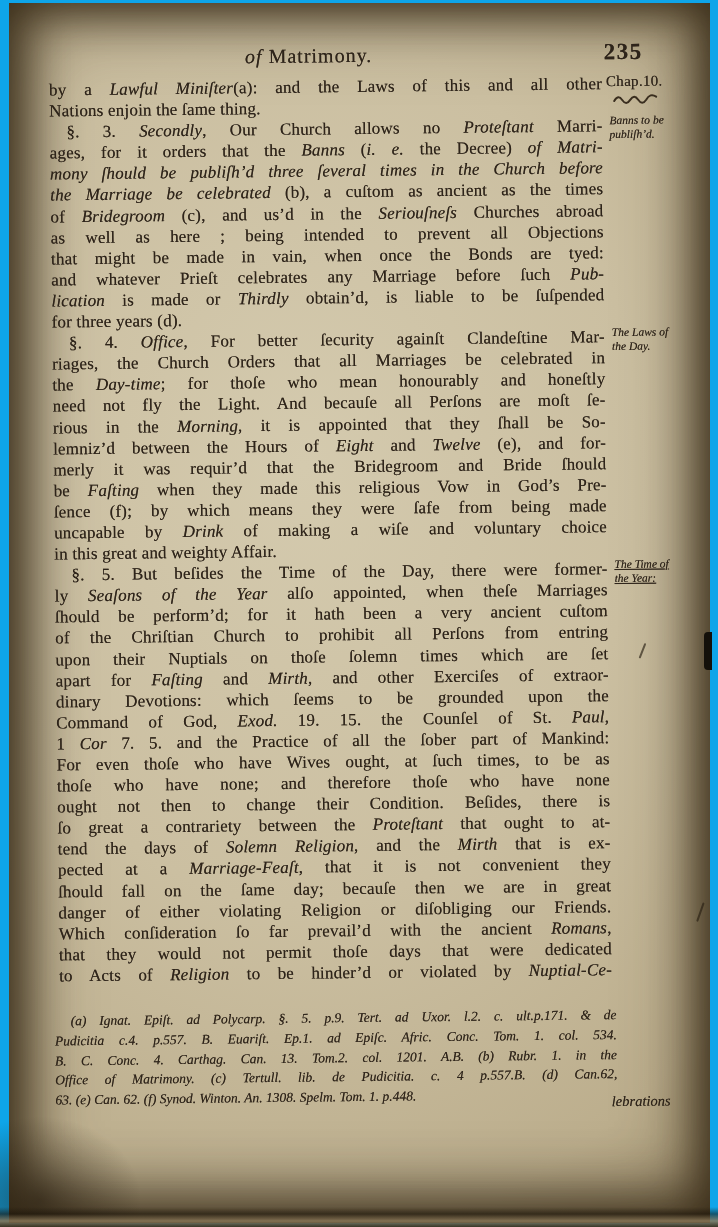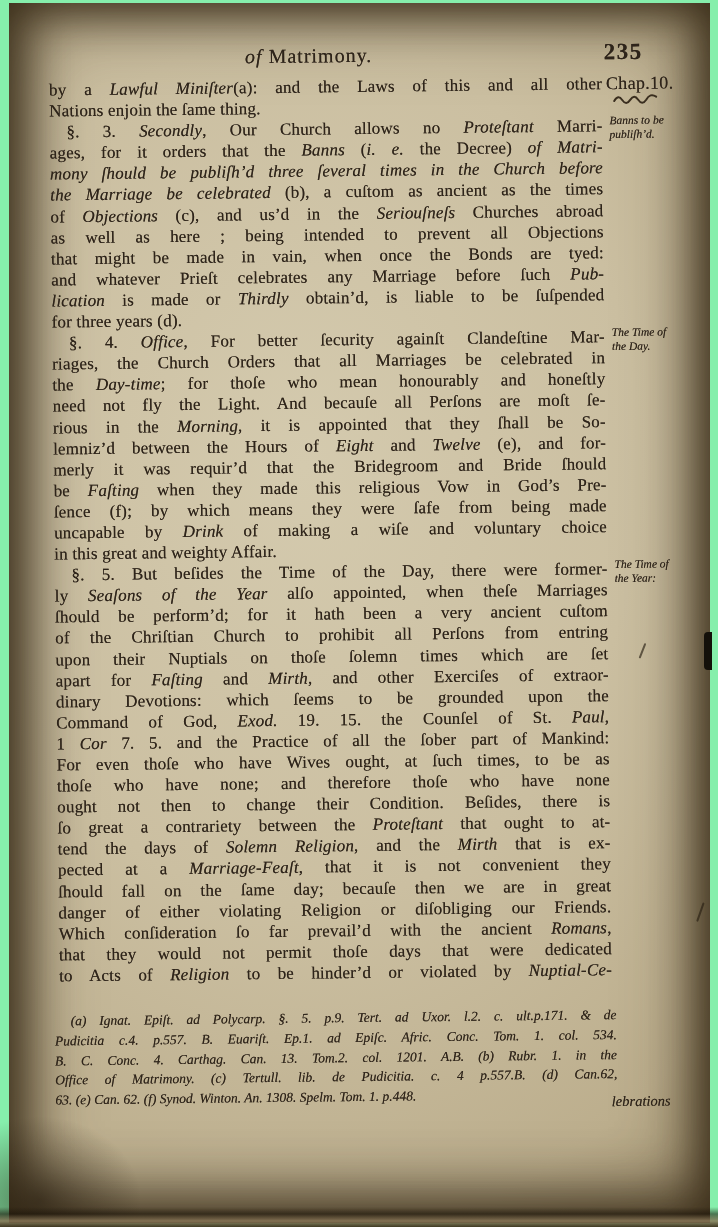--- a/index.html
+++ b/index.html
@@ -2,21 +2,21 @@
 <html style="--ink: #2e241a; --paper: #cbbfa1;"><head>
 <meta charset="utf-8">
 <style>
   * { margin:0; padding:0; box-sizing:border-box; }
   html,body { width:718px; height:1227px; }
   body {
     background:#0f0c08;
     font-family:"Liberation Serif","DejaVu Serif",serif;
     overflow:hidden;
   }
-  .photo { position:relative; width:718px; height:1227px; background:#86efac; }
+  .photo { position:relative; width:718px; height:1227px; background:#0ea5e9; }
 
   .paper {
     position:absolute; left:9px; top:3px; right:8px; bottom:4px;
     background:
       radial-gradient(ellipse 120% 90% at 42% 38%,
         #d4caae 0%, #cbbfa1 40%, #bcae8d 70%, #a1916f 90%, #857455 100%);
     box-shadow:
       inset 0 0 70px 18px rgba(62,48,26,0.55),
       inset 24px 0 48px -8px rgba(45,34,16,0.55),
       inset -18px 0 42px -8px rgba(45,34,16,0.50),
@@ -35,21 +35,21 @@
     text-align:center; font-size:20px; letter-spacing:1px;
     text-shadow:0 0 0.6px rgba(46,36,26,0.75);
   }
   .page-number {
     position:absolute; left:610px; top:42px; width:60px;
     font-size:23px; font-weight:bold; letter-spacing:1.5px;
     text-shadow:0 0 0.5px rgba(46,36,26,0.7);
   }
   .chapter-label {
     position:absolute; left:612px; top:76px;
-    font-size:18px; letter-spacing:0.3px;
+    font-size:15px; letter-spacing:0.3px;
     text-shadow:0 0 0.4px rgba(46,36,26,0.7);
   }
   .squiggle { position:absolute; left:618px; top:96px; }
 
   .body-text {
     position:absolute; left:55px; top:76px; width:553px;
     font-size:17px; line-height:21.1px; letter-spacing:0.2px;
     text-shadow:0 0 0.45px rgba(46,36,26,0.75);
   }
   .line { text-align:justify; text-align-last:justify; }
@@ -57,21 +57,21 @@
   .line.para-end { text-align-last:left; }
   .it { font-style:italic; }
 
   .margin-note {
     position:absolute; left:615px;
     font-size:11.5px; line-height:13.5px; font-style:italic;
     text-shadow:0 0 0.4px rgba(46,36,26,0.7);
   }
   .note-1 { top:117px; width:66px; }
   .note-2 { top:329px; width:60px; }
-  .note-3 { top:561px; width:60px; }
+  .note-3 { top:561px; width:60px;text-decoration:underline; }
 
   .footnotes {
     position:absolute; left:50px; top:1008px; width:562px;
     font-size:13.5px; line-height:19.8px; font-style:italic;
     text-shadow:0 0 0.4px rgba(46,36,26,0.7);
   }
   .fline { text-align:justify; text-align-last:justify; }
   .fline.indent { text-indent:16px; }
   .fline.para-end { text-align-last:left; }
 
@@ -120,21 +120,21 @@
       <path d="M2 8 q4 -7 8 -1 q4 6 8 0 q4 -6 8 0 q4 6 8 0 q4 -7 10 -3" fill="none" stroke="#3a2e1f" stroke-width="2" stroke-linecap="round"></path>
     </svg>
 
     <div class="body-text">
         <div class="line"><span>by a </span><span class="it">Lawful Miniſter</span><span>(a): and the Laws of this and all other</span></div>
         <div class="line para-end"><span>Nations enjoin the ſame thing.</span></div>
         <div class="line indent"><span>§. 3. </span><span class="it">Secondly</span><span>, Our Church allows no </span><span class="it">Proteſtant</span><span> Marri-</span></div>
         <div class="line"><span>ages, for it orders that the </span><span class="it">Banns</span><span> (</span><span class="it">i. e.</span><span> the Decree) </span><span class="it">of Matri-</span></div>
         <div class="line"><span class="it">mony ſhould be publiſh’d three ſeveral times in the Church before</span></div>
         <div class="line"><span class="it">the Marriage be celebrated</span><span> (b), a cuſtom as ancient as the times</span></div>
-        <div class="line"><span>of </span><span class="it">Objections</span><span> (c), and us’d in the </span><span class="it">Seriouſneſs</span><span> Churches abroad</span></div>
+        <div class="line"><span>of </span><span class="it">Bridegroom</span><span> (c), and us’d in the </span><span class="it">Seriouſneſs</span><span> Churches abroad</span></div>
         <div class="line"><span>as well as here ; being intended to prevent all Objections</span></div>
         <div class="line"><span>that might be made in vain, when once the Bonds are tyed:</span></div>
         <div class="line"><span>and whatever Prieſt celebrates any Marriage before ſuch </span><span class="it">Pub-</span></div>
         <div class="line"><span class="it">lication</span><span> is made or </span><span class="it">Thirdly</span><span> obtain’d, is liable to be ſuſpended</span></div>
         <div class="line para-end"><span>for three years (d).</span></div>
         <div class="line indent"><span>§. 4. </span><span class="it">Office</span><span>, For better ſecurity againſt Clandeſtine Mar-</span></div>
         <div class="line"><span>riages, the Church Orders that all Marriages be celebrated in</span></div>
         <div class="line"><span>the </span><span class="it">Day-time</span><span>; for thoſe who mean honourably and honeſtly</span></div>
         <div class="line"><span>need not fly the Light. And becauſe all Perſons are moſt ſe-</span></div>
         <div class="line"><span>rious in the </span><span class="it">Morning</span><span>, it is appointed that they ſhall be So-</span></div>
@@ -160,21 +160,21 @@
         <div class="line"><span>tend the days of </span><span class="it">Solemn Religion</span><span>, and the </span><span class="it">Mirth</span><span> that is ex-</span></div>
         <div class="line"><span>pected at a </span><span class="it">Marriage-Feaſt</span><span>, that it is not convenient they</span></div>
         <div class="line"><span>ſhould fall on the ſame day; becauſe then we are in great</span></div>
         <div class="line"><span>danger of either violating Religion or diſobliging our Friends.</span></div>
         <div class="line"><span>Which conſideration ſo far prevail’d with the ancient </span><span class="it">Romans</span><span>,</span></div>
         <div class="line"><span>that they would not permit thoſe days that were dedicated</span></div>
         <div class="line"><span>to Acts of </span><span class="it">Religion</span><span> to be hinder’d or violated by </span><span class="it">Nuptial-Ce-</span></div>
       </div>
 
     <div class="margin-note note-1">Banns to be publiſh’d.</div>
-    <div class="margin-note note-2">The Time of the Day.</div>
+    <div class="margin-note note-2">The Laws of the Day.</div>
     <div class="margin-note note-3">The Time of the Year:</div>
 
     <div class="footnotes">
         <div class="fline indent"><span>(a) Ignat. Epiſt. ad Polycarp. §. 5. p.9. Tert. ad Uxor. l.2. c. ult.p.171. &amp; de</span></div>
         <div class="fline"><span>Pudicitia c.4. p.557. B. Euariſt. Ep.1. ad Epiſc. Afric. Conc. Tom. 1. col. 534.</span></div>
         <div class="fline"><span>B. C. Conc. 4. Carthag. Can. 13. Tom.2. col. 1201. A.B. (b) Rubr. 1. in the</span></div>
         <div class="fline"><span>Office of Matrimony. (c) Tertull. lib. de Pudicitia. c. 4 p.557.B. (d) Can.62,</span></div>
         <div class="fline para-end"><span>63. (e) Can. 62. (f) Synod. Winton. An. 1308. Spelm. Tom. 1. p.448.</span></div>
       </div>
     <div class="catchword">lebrations</div>

